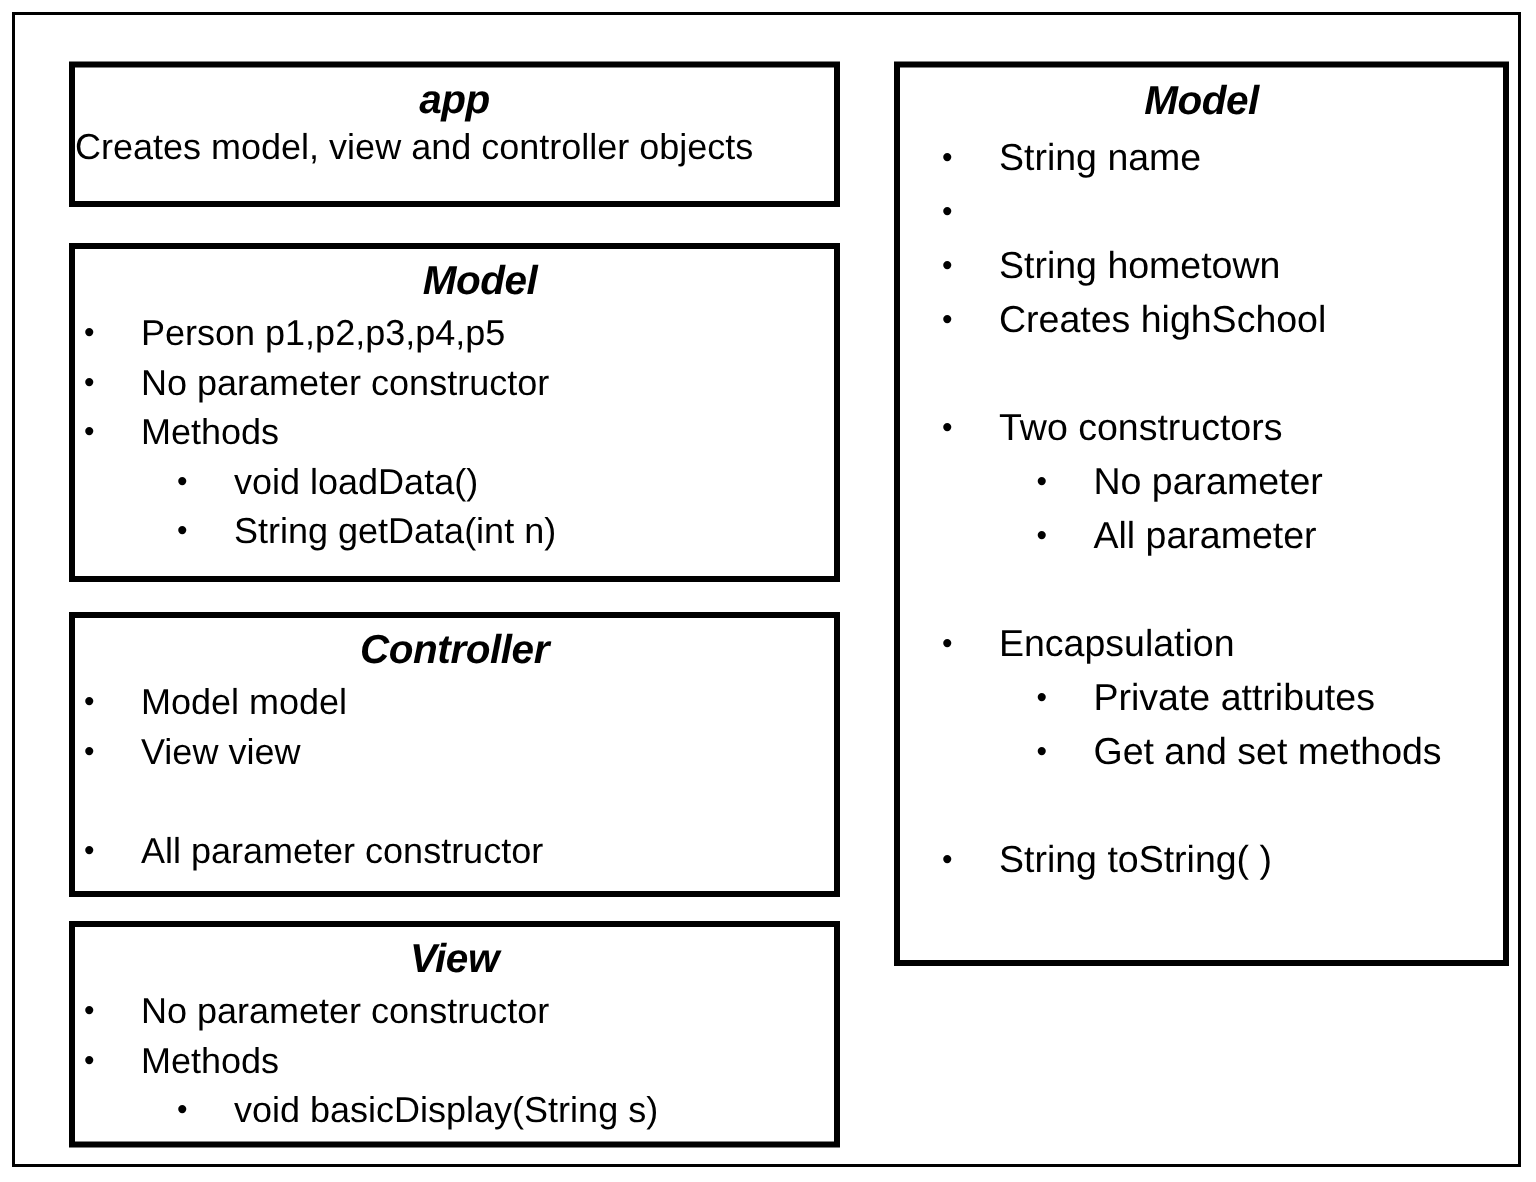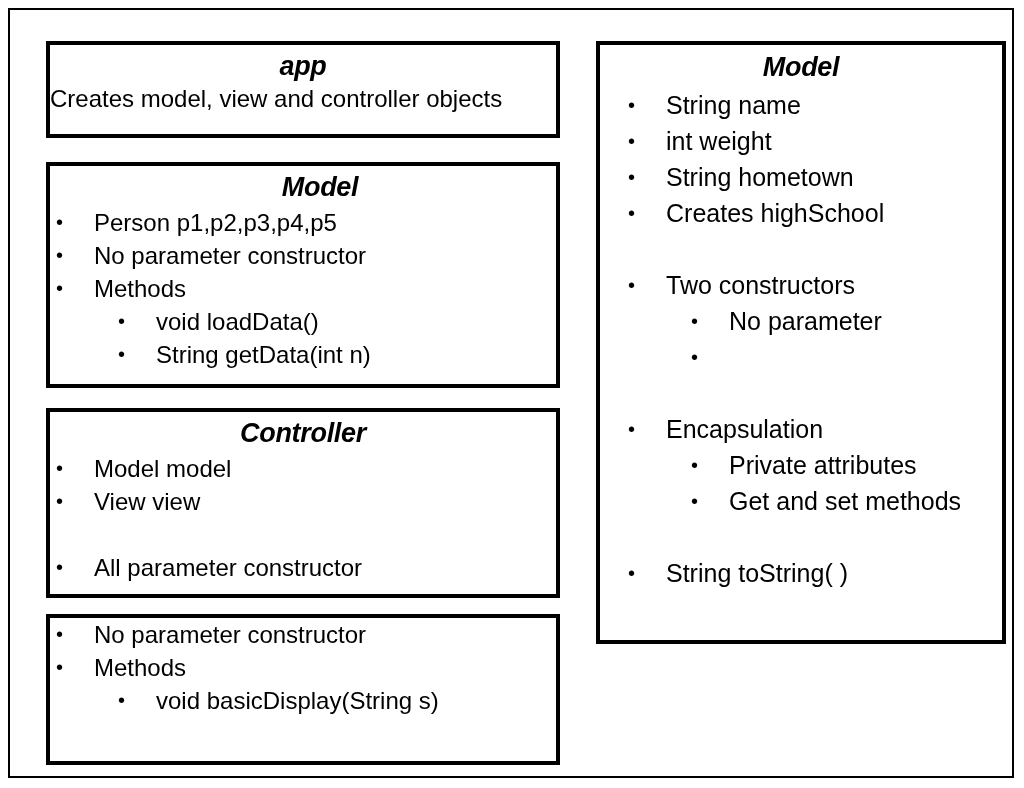--- a/index.html
+++ b/index.html
@@ -167,20 +167,21 @@
           </div>
           <div class="spacer-row"></div>
           <div class="bullet-row lvl1">
             <span class="bullet-glyph">•</span>
             <span class="bullet-text">All parameter constructor</span>
           </div>
         </div>
     </div>
 
     <div class="class-box" id="box-view">
+      <div class="box-title">View</div>
       <div class="bullet-list">
           <div class="bullet-row lvl1">
             <span class="bullet-glyph">•</span>
             <span class="bullet-text">No parameter constructor</span>
           </div>
           <div class="bullet-row lvl1">
             <span class="bullet-glyph">•</span>
             <span class="bullet-text">Methods</span>
           </div>
           <div class="bullet-row lvl2">
@@ -192,41 +193,41 @@
 
     <div class="class-box" id="box-person">
       <div class="box-title">Model</div>
       <div class="bullet-list">
           <div class="bullet-row lvl1">
             <span class="bullet-glyph">•</span>
             <span class="bullet-text">String name</span>
           </div>
           <div class="bullet-row lvl1">
             <span class="bullet-glyph">•</span>
-            <span class="bullet-text">int weight</span>
           </div>
           <div class="bullet-row lvl1">
             <span class="bullet-glyph">•</span>
             <span class="bullet-text">String hometown</span>
           </div>
           <div class="bullet-row lvl1">
             <span class="bullet-glyph">•</span>
             <span class="bullet-text">Creates highSchool</span>
           </div>
           <div class="spacer-row"></div>
           <div class="bullet-row lvl1">
             <span class="bullet-glyph">•</span>
             <span class="bullet-text">Two constructors</span>
           </div>
           <div class="bullet-row lvl2">
             <span class="bullet-glyph">•</span>
             <span class="bullet-text">No parameter</span>
           </div>
           <div class="bullet-row lvl2">
             <span class="bullet-glyph">•</span>
+            <span class="bullet-text">All parameter</span>
           </div>
           <div class="spacer-row"></div>
           <div class="bullet-row lvl1">
             <span class="bullet-glyph">•</span>
             <span class="bullet-text">Encapsulation</span>
           </div>
           <div class="bullet-row lvl2">
             <span class="bullet-glyph">•</span>
             <span class="bullet-text">Private attributes</span>
           </div>

